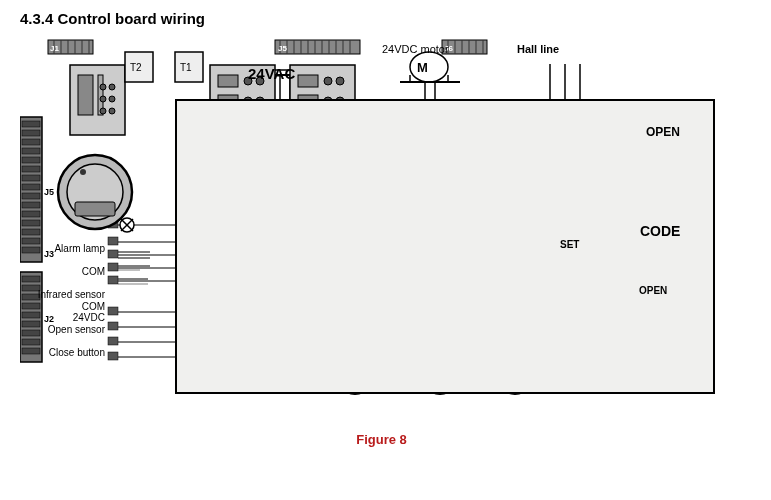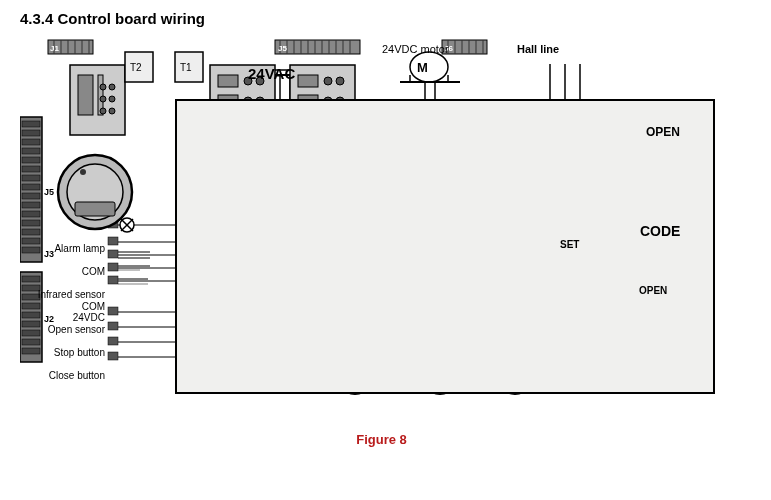--- a/index.html
+++ b/index.html
@@ -317,20 +317,19 @@
     <div style="position:absolute; left:0px; top:168px; font-size:10px; color:#000; text-align:right; width:85px; z-index:10; line-height:2.3;margin-top:32px;">
       <div>Alarm lamp</div>
       <div>COM</div>
       <div>Infrared sensor</div>
       <div>24VDC</div>
     </div>
 
     <div style="position:absolute; left:0px; top:258px; font-size:10px; color:#000; text-align:right; width:85px; z-index:10; line-height:2.3;">
       <div>COM</div>
       <div>Open sensor</div>
-      <div>Stop button</div>
       <div>Close button</div>
     </div>
 
   </div>
 
   <div class="figure-caption">Figure 8</div>
 </div>
 
 </body></html>

